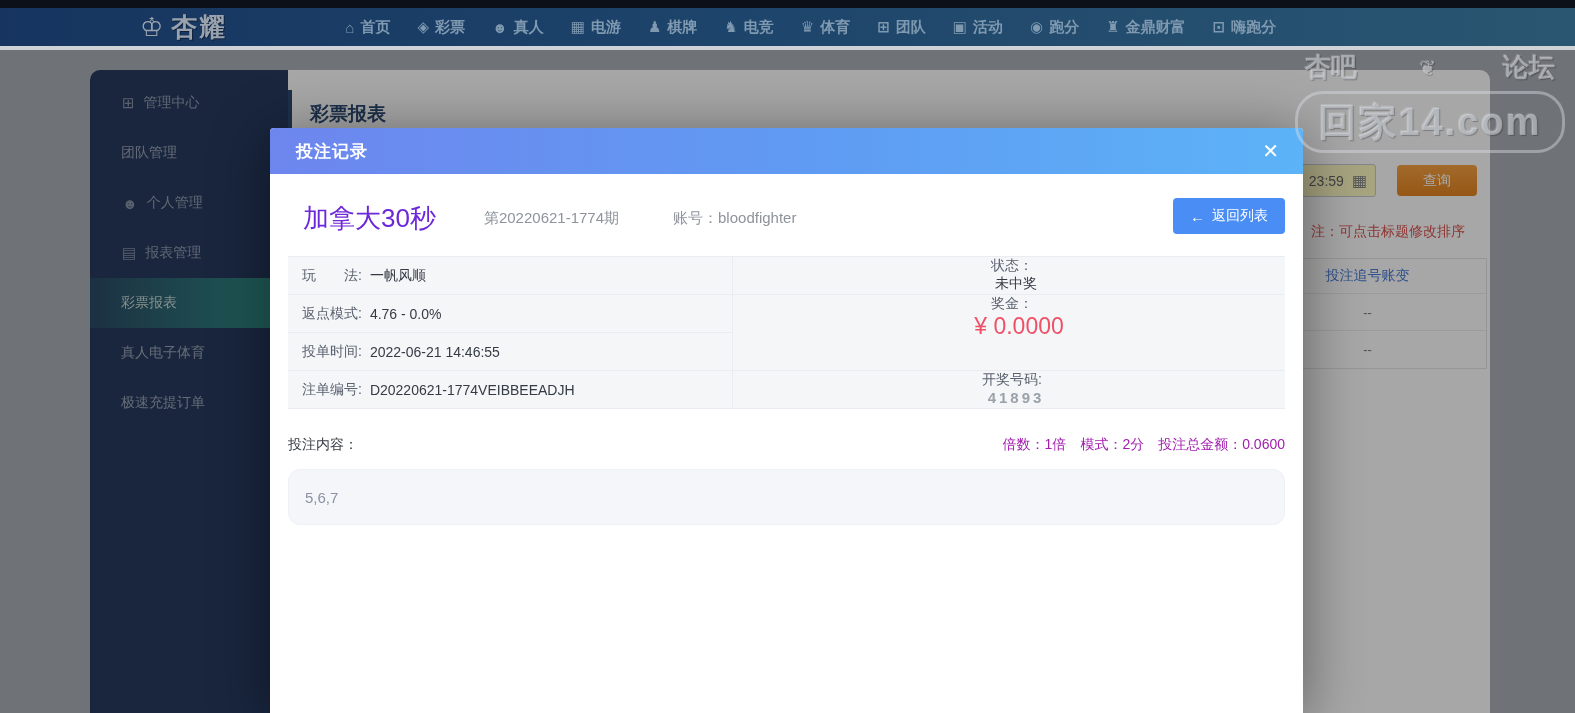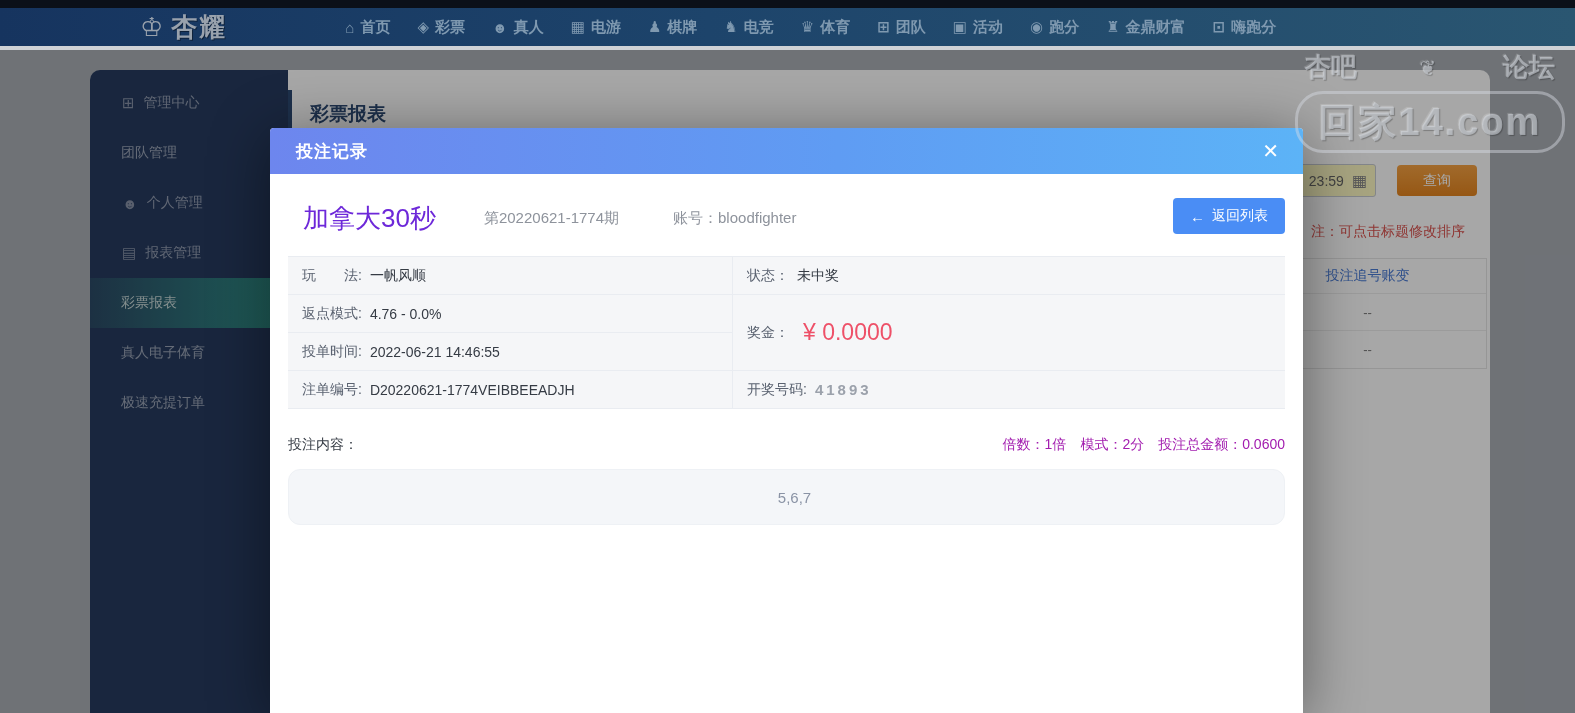--- a/index.html
+++ b/index.html
@@ -81,30 +81,30 @@
   .back-btn { position:absolute; right:0; top:2px; background:#4a8df5; border:none; border-radius:4px;
               color:#fff; font-size:14px; height:36px; padding:0 17px; cursor:pointer;
               display:flex; align-items:center; gap:7px; }
   .back-btn .glyph { font-size:15px; }
 
   .m-table { display:grid; grid-template-columns:444px 1fr; border-top:1px solid #e9ecf1; }
   .cell { background:#f5f6f8; border-bottom:1px solid #e9ecf1; display:flex; align-items:center;
           padding-left:14px; font-size:14px; height:38px; }
   .cell .lbl { color:#5a6270; margin-right:8px; white-space:pre; }
   .cell .val { color:#353b44; }
-  .cell-r { border-left:1px solid #e9ecf1; }
+  .cell-r { border-left:1px solid #e9ecf1;flex-direction:column; }
   .cell-prize { height:76px; }
   .prize-val { color:#ee5068; font-size:23px; margin-left:6px; }
   .draw-val { color:#9ba1ab; font-weight:bold; font-size:15px; letter-spacing:3px; }
 
   .m-contentrow { display:flex; align-items:center; justify-content:space-between; margin:27px 0 15px; }
   .content-lbl { font-size:14px; color:#353b44; }
   .stats { font-size:14px; color:#a21caf; display:flex; gap:14px; }
   .m-box { background:#f4f6f9; border:1px solid #eef1f5; border-radius:12px; height:56px;
-           display:flex; align-items:center; padding-left:16px; font-size:15px; color:#8a93a5;justify-content:center; }
+           display:flex; align-items:center; padding-left:16px; font-size:15px; color:#8a93a5; }
 
   
   .watermark { position:absolute; left:1295px; top:50px; width:270px; z-index:300;
                color:rgba(215,220,228,.55); text-shadow:1px 1px 1px rgba(0,0,0,.25), -1px -1px 1px rgba(255,255,255,.2);
                pointer-events:none; }
   .wm-top { display:flex; align-items:center; justify-content:space-between; padding:0 10px;
             font-size:26px; font-weight:bold; }
   .wm-flourish { font-size:20px; letter-spacing:4px; }
   .wm-box { margin-top:6px; border:3px solid rgba(215,220,228,.45); border-radius:28px;
             height:62px; display:flex; align-items:center; justify-content:center;

